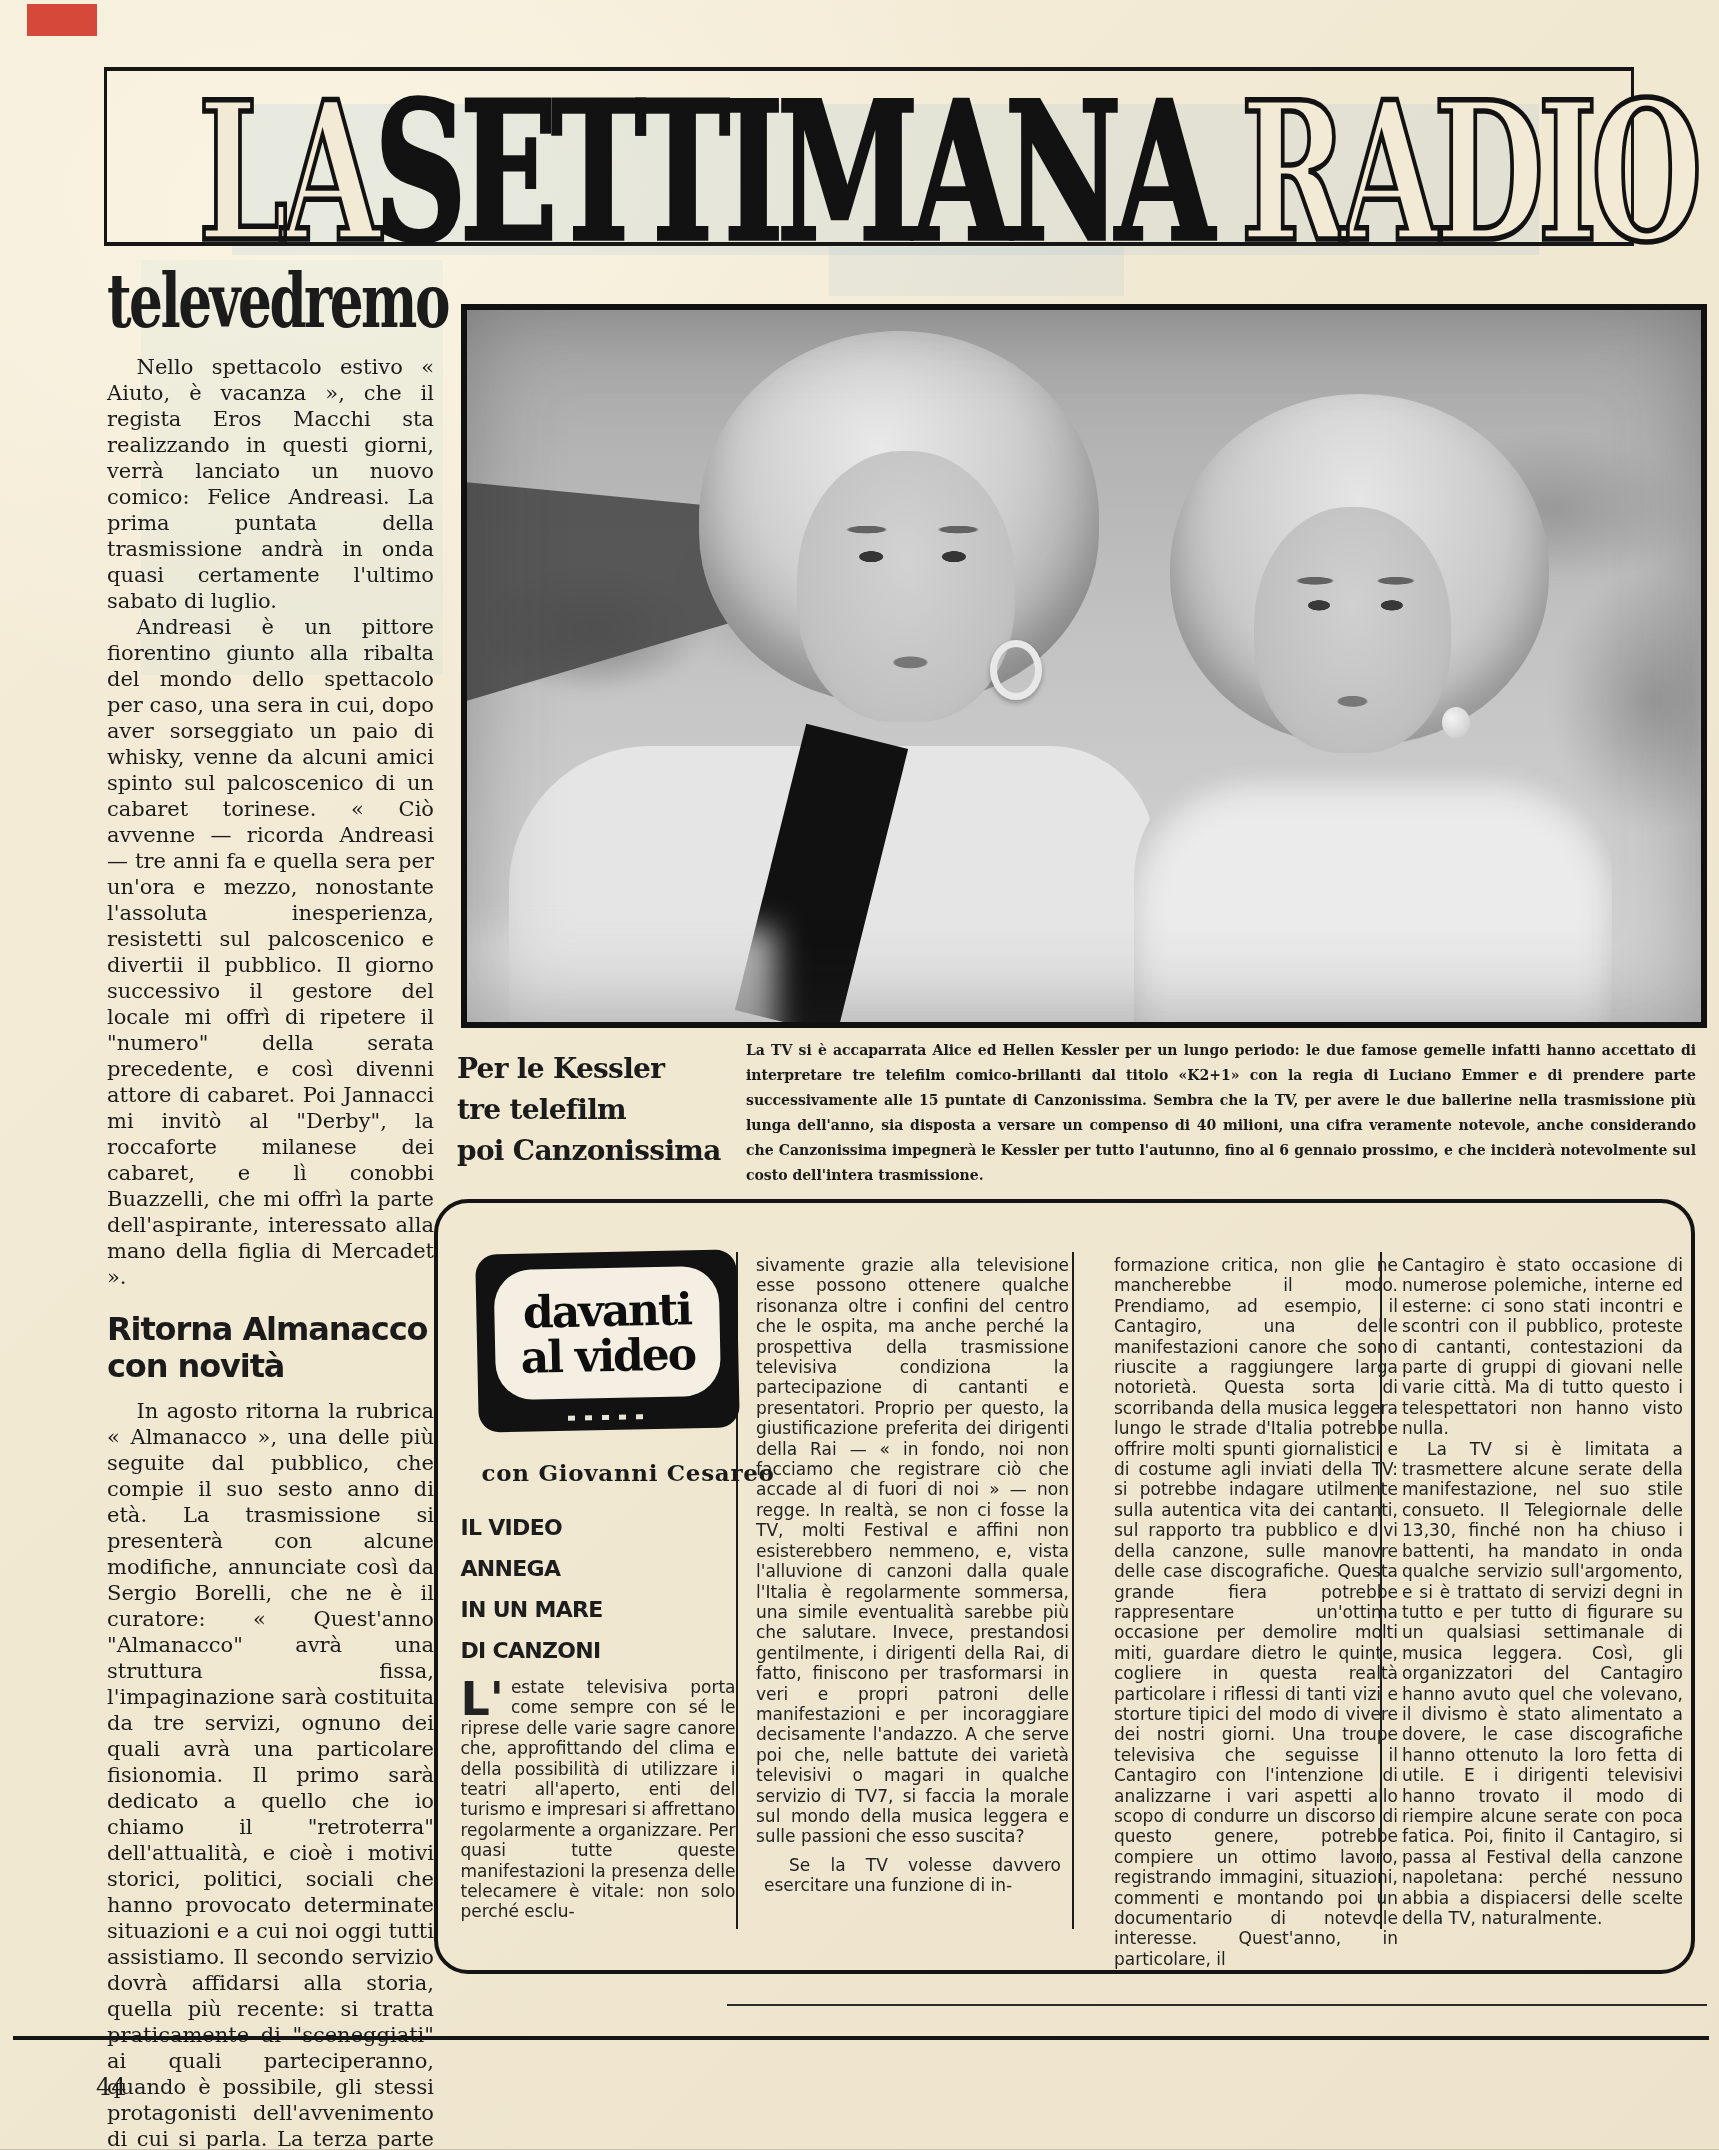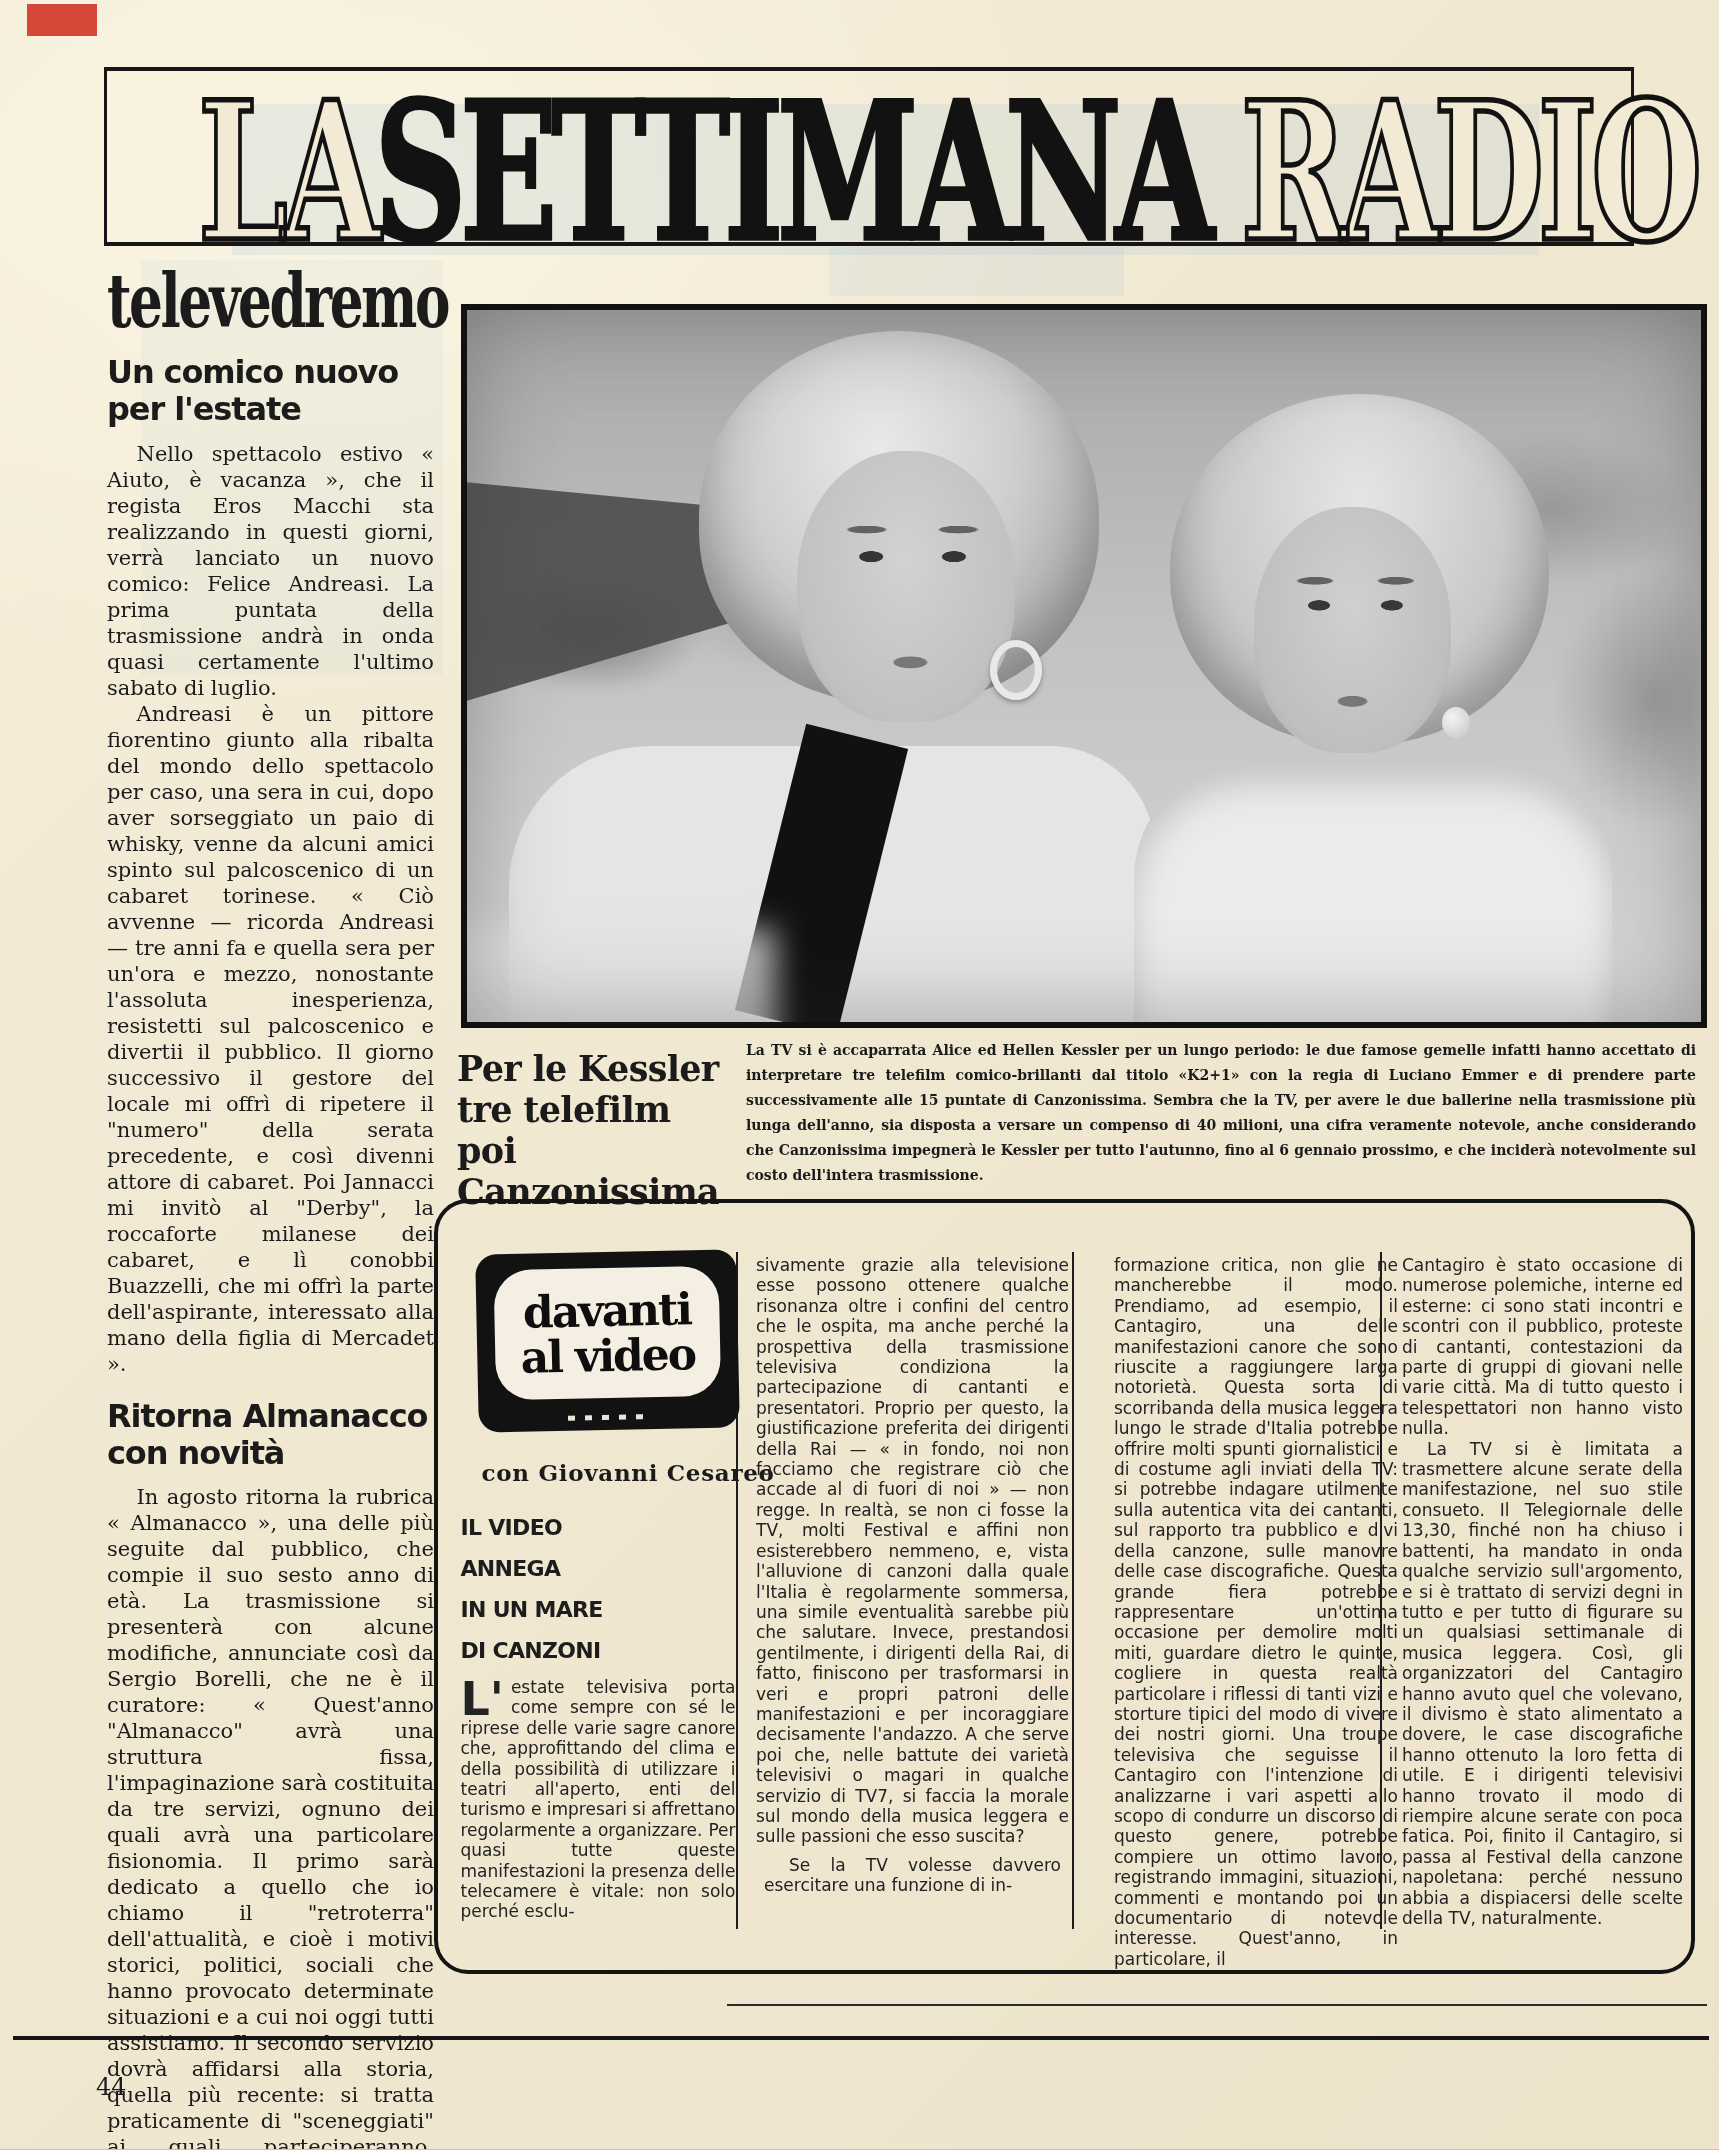--- a/index.html
+++ b/index.html
@@ -88,21 +88,21 @@
       radial-gradient(ellipse at 50% 40%, #d9cdb7 0%, #cabca2 70%, #b1a287 100%);}
   #ph-earringB{left:975px;top:397px;width:28px;height:31px;border-radius:50%;
     background:radial-gradient(circle at 35% 35%, #f4f1e7, #c9c2ae);}
   #ph-bodyB{left:667px;top:450px;width:478px;height:267px;background:#ebe8df;
     border-radius:119px 119px 0 0;box-shadow:inset 0 24.6px 32px rgba(120,115,100,.3);}
   #ph-glare{left:-28px;top:618px;width:337px;height:169px;background:#e5e1d6;
     filter:blur(15.5px);opacity:.75;}
   #ph-vignette{left:0;top:0;right:0;bottom:0;box-shadow:inset 0 0 91px rgba(55,50,42,.38);}
   
   #caption{left:457px;top:1048px;width:288px;font-weight:bold;
-    font-size:35px;line-height:41px;letter-spacing:-0.7px;}
+    font-size:28px;line-height:41px;letter-spacing:-0.7px;}
   #caption .cl{display:block;}
   #lead{left:746px;top:1038px;width:950px;font-weight:bold;
     font-size:14px;line-height:25px;text-align:justify;}
   
   #featurebox{left:434px;top:1199px;width:1253px;height:767px;
     border:4.2px solid #141414;border-radius:34px;}
   .sep{position:absolute;top:49px;bottom:41px;width:2.1px;background:#1c1c1c;}
   #sep1{left:298px;} #sep2{left:634px;} #sep3{left:942px;}
   #tv-logo{position:absolute;left:39px;top:49px;width:261px;height:178px;
     background:#121212;border-radius:21px;transform:rotate(-1.2deg);}
@@ -147,24 +147,20 @@
   <div id="rule-right-v" class="abs rule"></div>
 
   <div id="masthead" class="abs">
     <span class="mh-outline">LA</span>
       <span class="mh-solid">SETTIMANA</span>
       <span id="mh-radio" class="mh-outline">RADIO</span>
   </div>
 
   <div id="leftcol" class="abs">
     <div id="kicker">televedremo</div>
-    <h2 class="sans-head">
-      <span class="hl">Un comico nuovo</span>
-      <span class="hl">per l'estate</span>
-    </h2>
     <p class="body-p">Nello spettacolo estivo « Aiuto, è vacanza », che il regista Eros Macchi sta realizzando in questi giorni, verrà lanciato un nuovo comico: Felice Andreasi. La prima puntata della trasmissione andrà in onda quasi certamente l'ultimo sabato di luglio.</p>
     <p class="body-p">Andreasi è un pittore fiorentino giunto alla ribalta del mondo dello spettacolo per caso, una sera in cui, dopo aver sorseggiato un paio di whisky, venne da alcuni amici spinto sul palcoscenico di un cabaret torinese. « Ciò avvenne — ricorda Andreasi — tre anni fa e quella sera per un'ora e mezzo, nonostante l'assoluta inesperienza, resistetti sul palcoscenico e divertii il pubblico. Il giorno successivo il gestore del locale mi offrì di ripetere il "numero" della serata precedente, e così divenni attore di cabaret. Poi Jannacci mi invitò al "Derby", la roccaforte milanese dei cabaret, e lì conobbi Buazzelli, che mi offrì la parte dell'aspirante, interessato alla mano della figlia di Mercadet ».</p>
     <h2 class="sans-head" id="article2-head">
       <span class="hl">Ritorna Almanacco</span>
       <span class="hl">con novità</span>
     </h2>
     <p class="body-p">In agosto ritorna la rubrica « Almanacco », una delle più seguite dal pubblico, che compie il suo sesto anno di età. La trasmissione si presenterà con alcune modifiche, annunciate così da Sergio Borelli, che ne è il curatore: « Quest'anno "Almanacco" avrà una struttura fissa, l'impaginazione sarà costituita da tre servizi, ognuno dei quali avrà una particolare fisionomia. Il primo sarà dedicato a quello che io chiamo il "retroterra" dell'attualità, e cioè i motivi storici, politici, sociali che hanno provocato determinate situazioni e a cui noi oggi tutti assistiamo. Il secondo servizio dovrà affidarsi alla storia, quella più recente: si tratta praticamente di "sceneggiati" ai quali parteciperanno, quando è possibile, gli stessi protagonisti dell'avvenimento di cui si parla. La terza parte di Almanacco riguarda la "varia umanità" e vi troveranno collocazione gli argomenti più disparati: dai fotoromanzi, alla storia del famoso "Olympia" di Parigi, a problemi ed argomenti tipicamente italiani.</p>
   </div>
 
   <div id="photo" class="abs">

